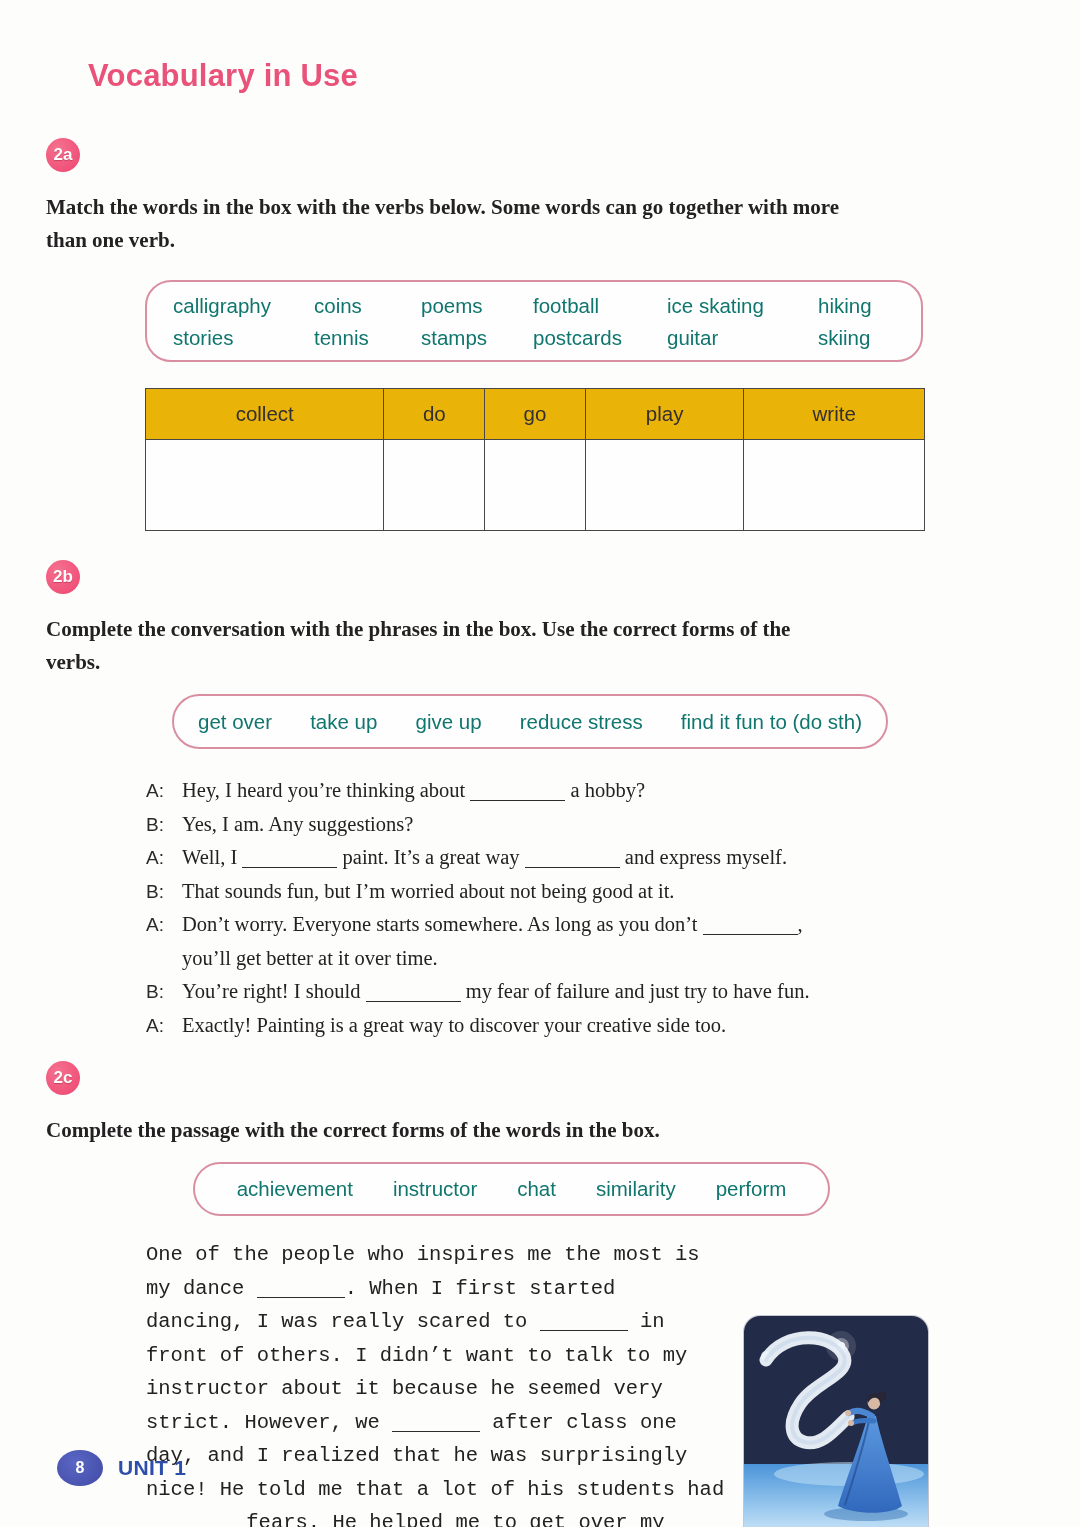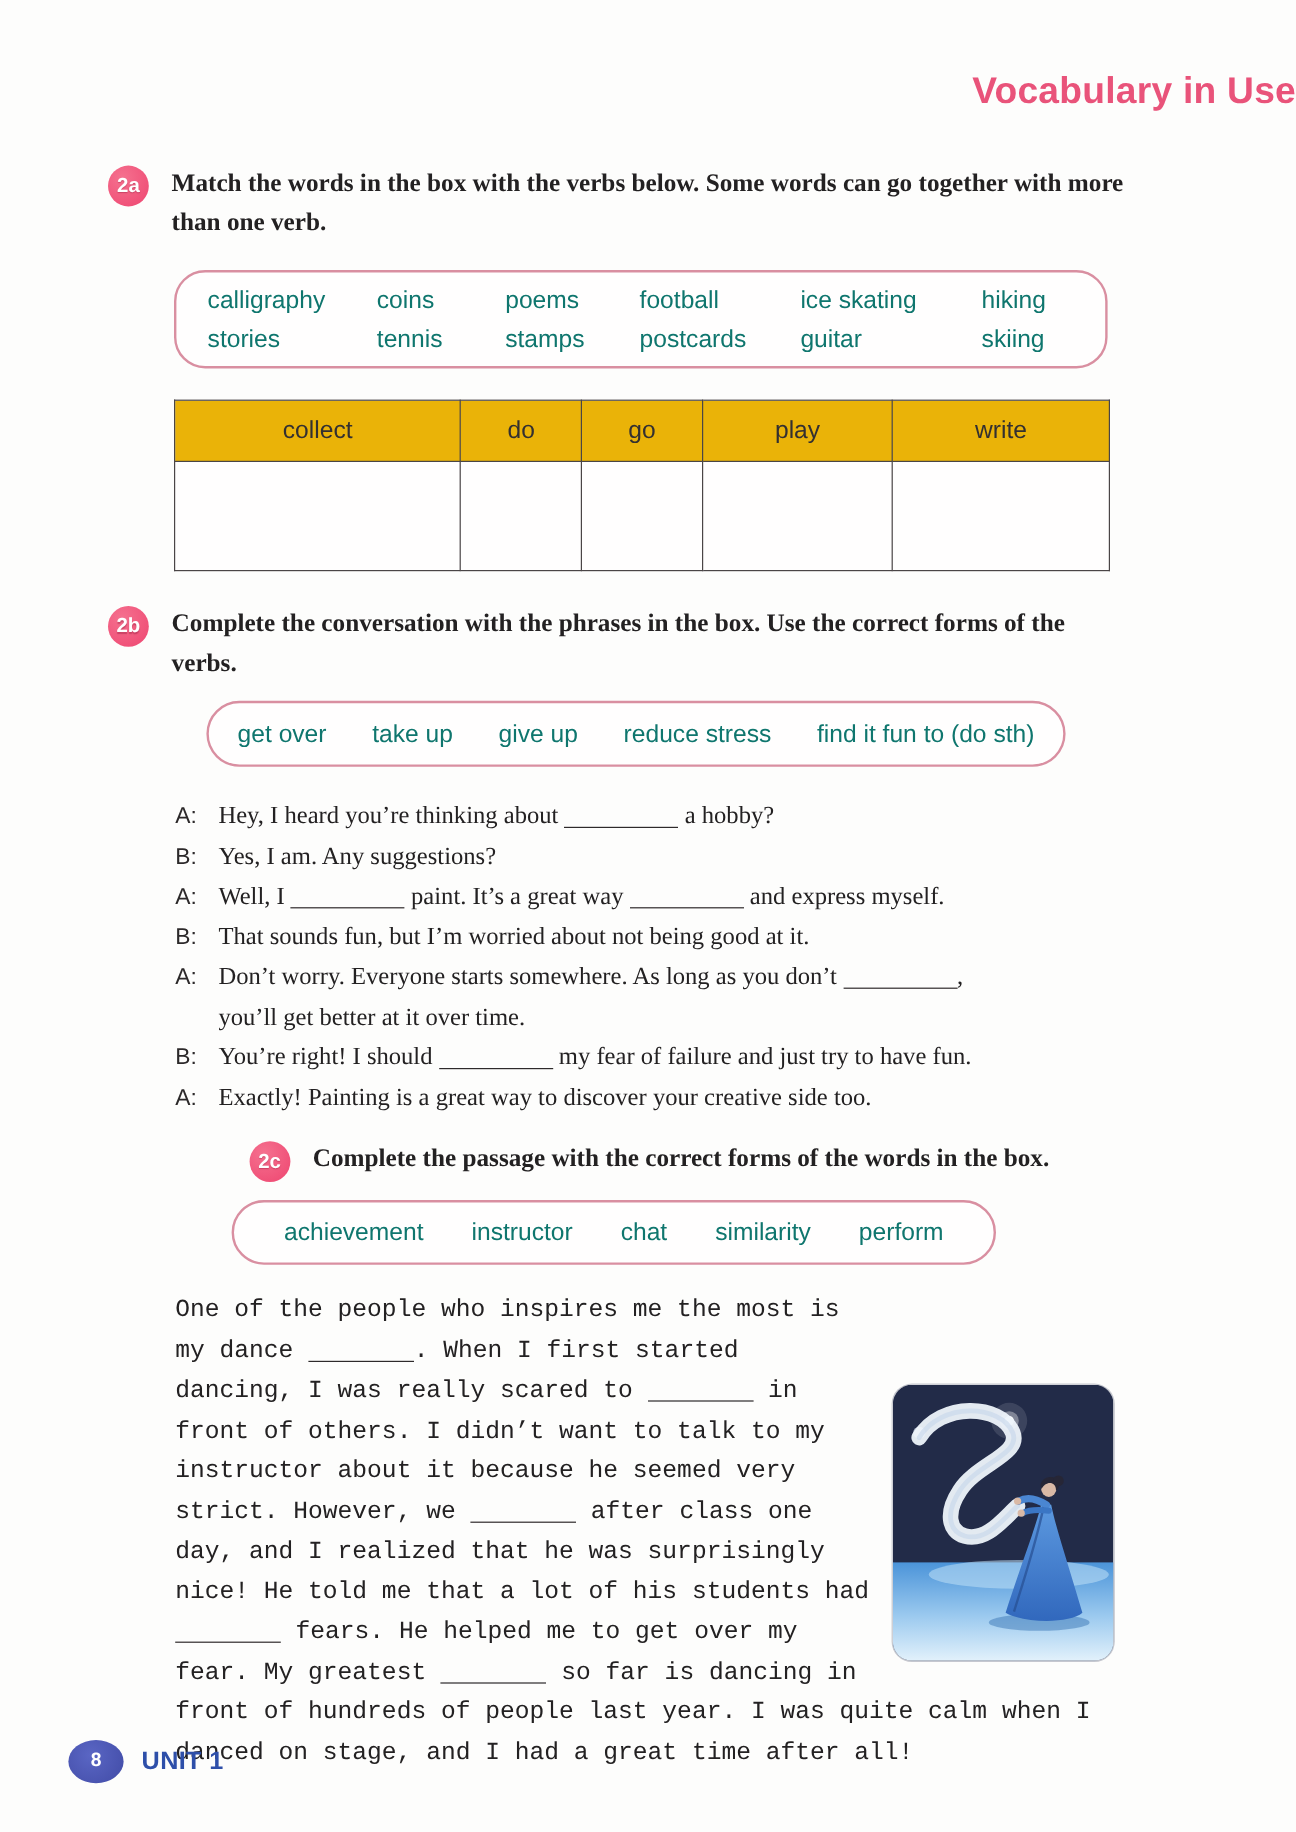--- a/index.html
+++ b/index.html
@@ -7,32 +7,31 @@
     position:relative;
     width:1080px;height:1527px;
     background:#fdfdfc;
     margin:0 auto;
     overflow:hidden;
     font-family:"Liberation Serif",serif;
     color:#232122;
   }
   
   .page-title{
-    margin:58px 0 0 88px;
+    margin:58px 11px 0 88px;
     font-family:"Liberation Sans",sans-serif;
     font-weight:bold;
     font-size:31px;
     color:#e9537a;
     letter-spacing:0.2px;
-    text-align:right;
   }
   
   .section-head{
     display:flex;align-items:flex-start;gap:19px;
-    margin-left:90px;margin-right:88px;
+    margin-left:46px;margin-right:88px;flex-direction:column;
   }
   .sh-2a{margin-top:42px;}
   .sh-2b{margin-top:27px;}
   .sh-2c{margin-top:17px;justify-content:center;}
   .badge{
     flex:0 0 auto;
     width:34px;height:34px;border-radius:50%;
     background:radial-gradient(circle at 35% 30%, #f5718f, #ee4570);
     color:#fff;
     font-family:"Liberation Sans",sans-serif;

